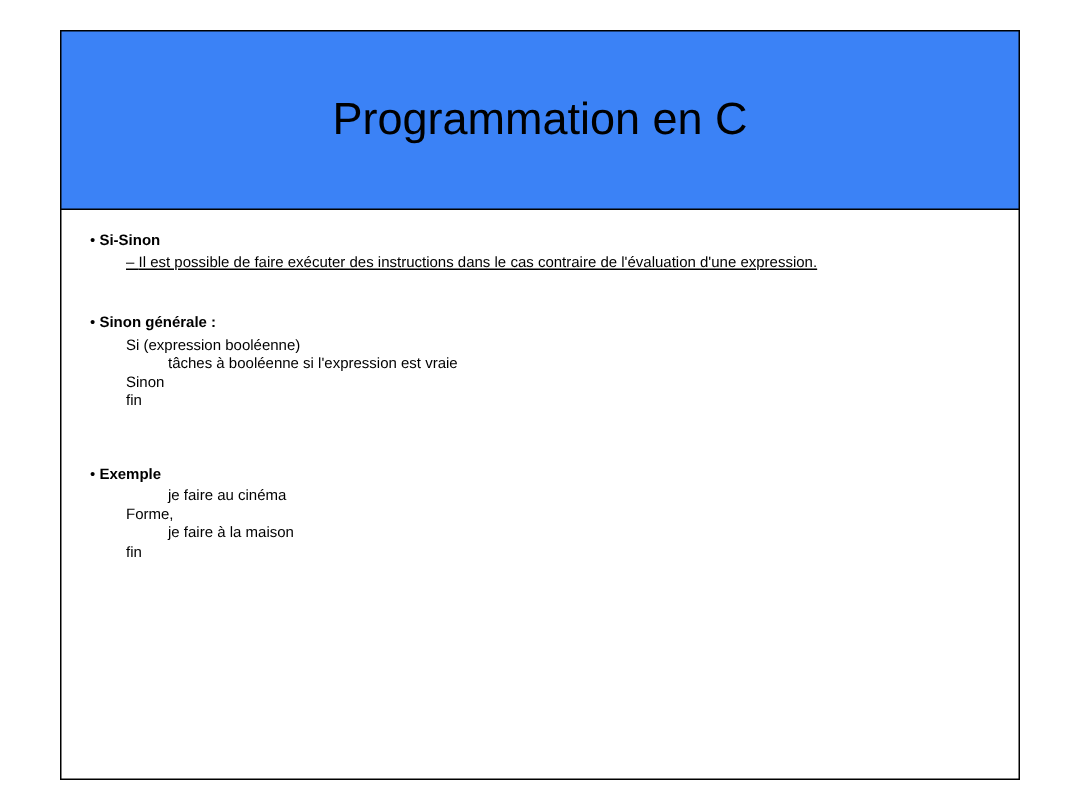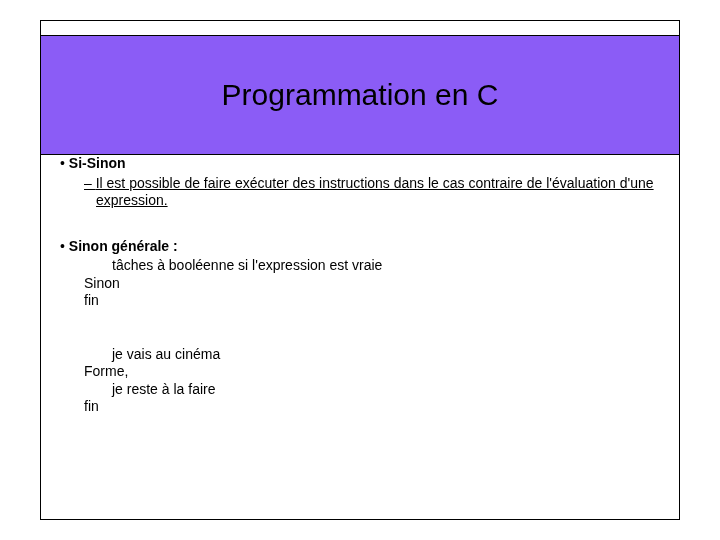--- a/index.html
+++ b/index.html
@@ -31,34 +31,33 @@
     position: absolute;
     left: 40px;
     right: 40px;
     top: 20px;
     height: 120px;
     border: 1px solid #000;
     box-sizing: border-box;
     display: flex;
     align-items: center;
     justify-content: center;
-    background: #8b5cf6;
-    margin-top: 15px;
+    background: #3b82f6;
   }
   .title-box h1 {
     font-size: 30px;
     font-weight: normal;
     margin: 0;
   }
   .content {
     position: absolute;
     left: 60px;
     right: 50px;
     top: 155px;
-    font-size: 14px;
+    font-size: 10px;
     line-height: 1.25;
   }
   .bullet1 {
     margin: 0 0 2px 0;
     padding-left: 14px;
     text-indent: -14px;
     font-weight: bold;
   }
   .bullet1::before {
     content: "• ";
@@ -94,29 +93,31 @@
 
   <div class="content">
 
     <p class="bullet1">Si-Sinon</p>
     <p class="sub-dash">Il est possible de faire exécuter des instructions dans le cas contraire de l'évaluation d'une expression.</p>
 
     <div class="gap"></div>
 
     <p class="bullet1">Sinon générale :</p>
     <div class="block">
+      <p class="line">Si (expression booléenne)</p>
       <p class="line ind1">tâches à booléenne si l'expression est vraie</p>
       <p class="line">Sinon</p>
       <p class="line">fin</p>
     </div>
 
     <div class="gap"></div>
     <div class="gap"></div>
 
+    <p class="bullet1">Exemple</p>
     <div class="block">
-      <p class="line ind1">je vais au cinéma</p>
+      <p class="line ind1">je faire au cinéma</p>
       <p class="line">Forme,</p>
-      <p class="line ind1">je reste à la faire</p>
+      <p class="line ind1">je faire à la maison</p>
       <p class="line">fin</p>
     </div>
 
   </div>
 </div>
 
 </body></html>

